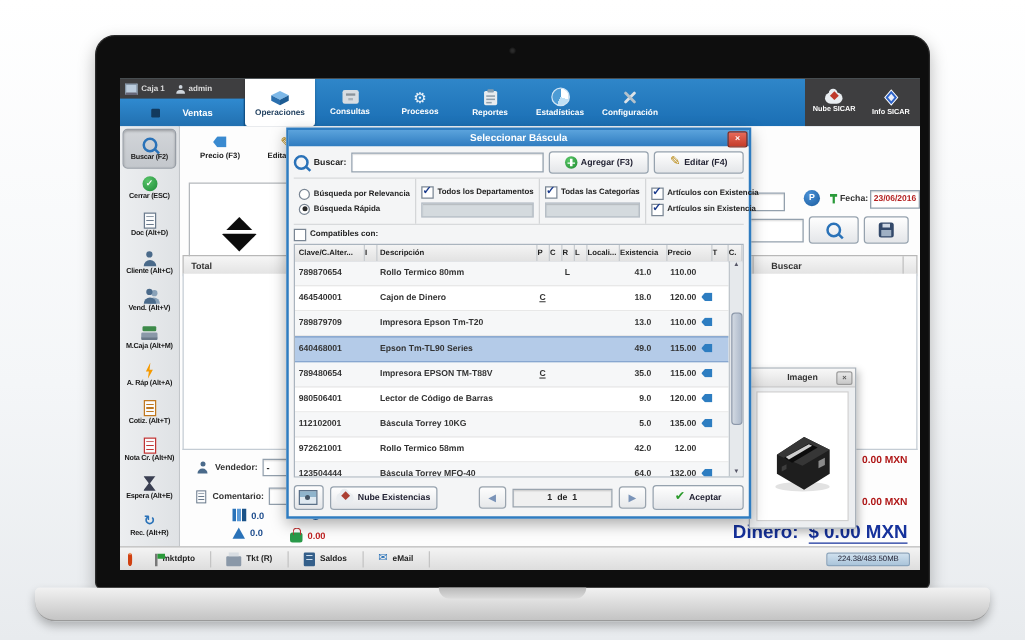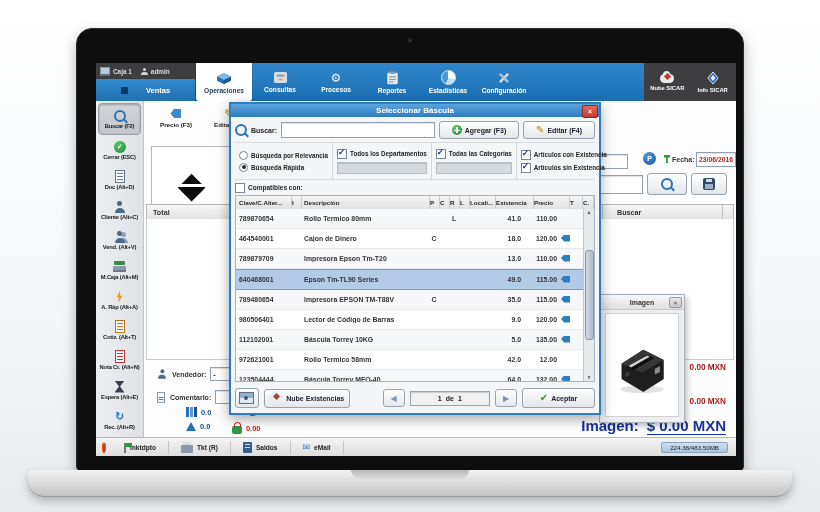--- a/index.html
+++ b/index.html
@@ -381,21 +381,21 @@
         <div class="statline" style="left:104px;top:306px;color:#c02020">
           <span class="pcirc sm"></span>
           <span>0</span>
         </div>
         <div class="statline" style="left:88px;top:321px;color:#c02020">
           <span class="bag"></span>
           <span>0.00</span>
         </div>
 
         <div class="total-line">
-          <span>Imagen:</span>
+          <span>Dinero:</span>
           <span class="val">$ 0.00 MXN</span>
         </div>
 
         <div class="imgpanel">
           <div class="imgpanel-title">
             <span>Imagen</span>
             <span class="xbtn gray"></span>
           </div>
           <div class="imgpanel-body">
             <svg width="64" height="64" viewBox="0 0 100 100">

